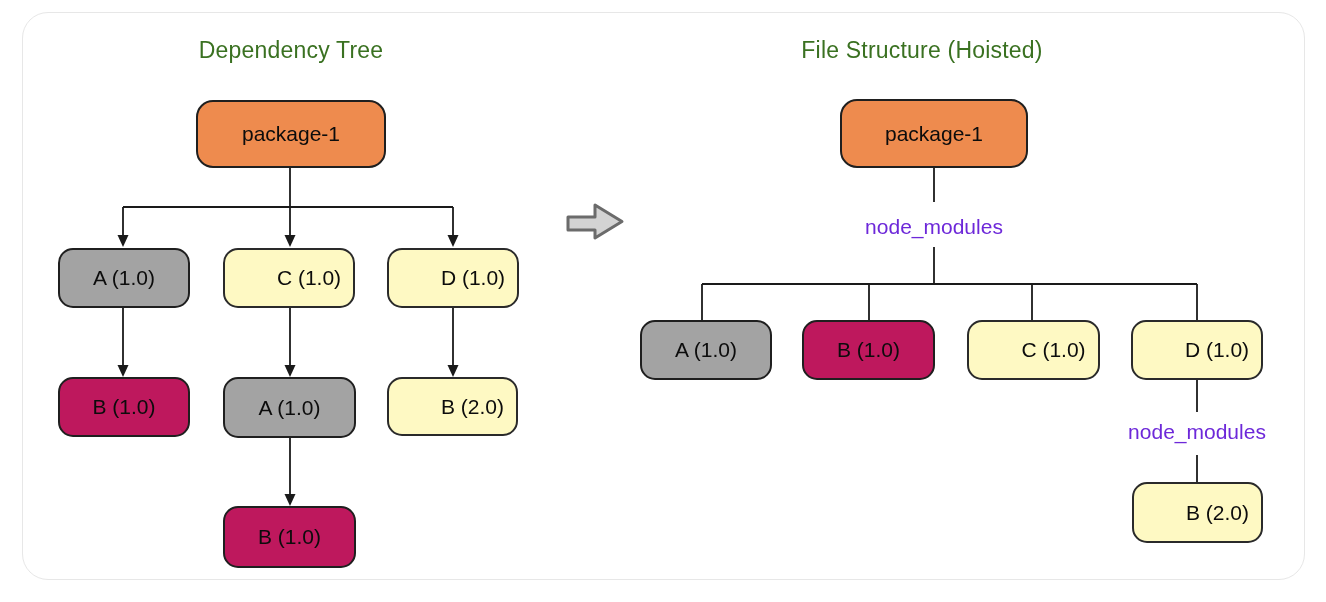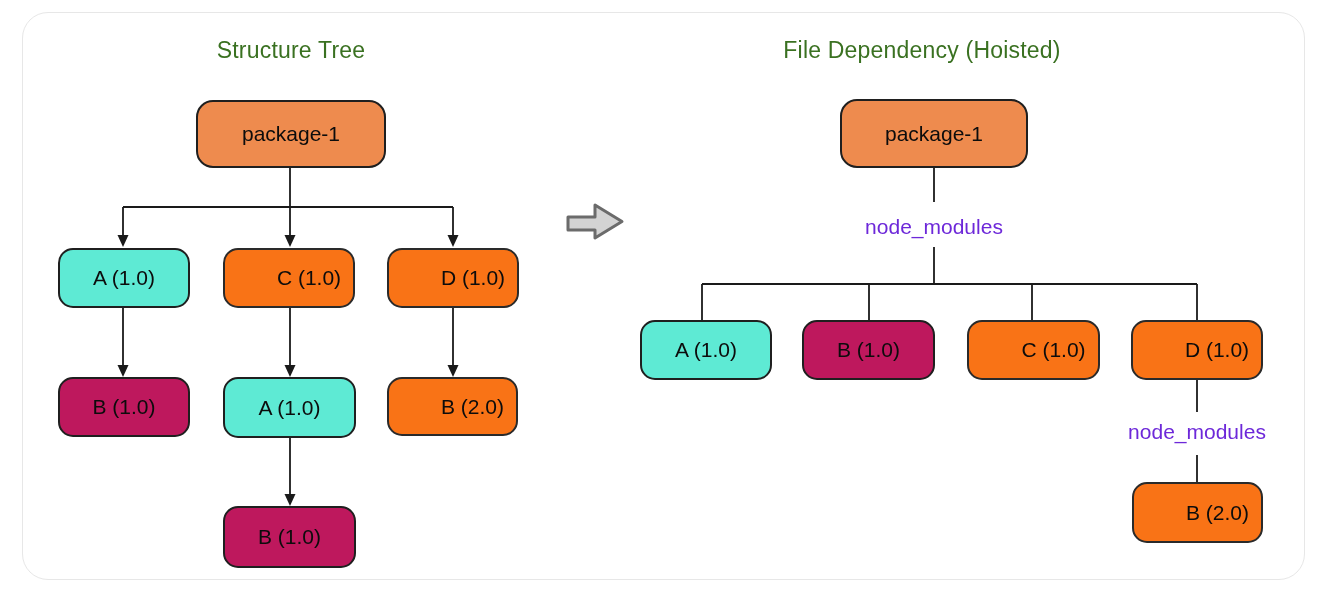--- a/index.html
+++ b/index.html
@@ -48,23 +48,23 @@
     border-radius: 15px;
     display: flex;
     align-items: center;
     justify-content: center;
     font-size: 21px;
     color: #0c0c0c;
     white-space: nowrap;
     background: #ffffff;
   }
   .node.orange { background: #ee8b4e; border-radius: 17px; }
-  .node.purple { background: #5eead4; }
+  .node.purple { background: #a3a3a3; }
   .node.green  { background: #be185d; }
-  .node.white  { background: #f97316; border-color: #2a2a2a; padding-left: 40px; }
+  .node.white  { background: #fef9c3; border-color: #2a2a2a; padding-left: 40px; }
   .nm-label {
     position: absolute;
     transform: translate(-50%, -50%);
     color: #6d28d9;
     font-size: 21px;
     white-space: nowrap;
   }
   .nm-label.top    { left: 934px;  top: 227px; }
   .nm-label.nested { left: 1197px; top: 432px; }
 </style>
@@ -106,22 +106,22 @@
       <line x1="702" y1="284" x2="1197" y2="284"></line>
       <line x1="702" y1="284" x2="702" y2="320"></line>
       <line x1="869" y1="284" x2="869" y2="320"></line>
       <line x1="1032" y1="284" x2="1032" y2="320"></line>
       <line x1="1197" y1="284" x2="1197" y2="320"></line>
       <line x1="1197" y1="380" x2="1197" y2="412"></line>
       <line x1="1197" y1="455" x2="1197" y2="483"></line>
     </g>
   </svg>
 
-  <div class="title left">Structure Tree</div>
-  <div class="title right">File Dependency (Hoisted)</div>
+  <div class="title left">Dependency Tree</div>
+  <div class="title right">File Structure (Hoisted)</div>
 
   <div class="node orange" style="left:196px;top:100px;width:190px;height:68px;">package-1</div>
   <div class="node purple" style="left:58px;top:248px;width:132px;height:60px;">A (1.0)</div>
   <div class="node white" style="left:223px;top:248px;width:132px;height:60px;">C (1.0)</div>
   <div class="node white" style="left:387px;top:248px;width:132px;height:60px;">D (1.0)</div>
   <div class="node green" style="left:58px;top:377px;width:132px;height:60px;">B (1.0)</div>
   <div class="node purple" style="left:223px;top:377px;width:133px;height:61px;">A (1.0)</div>
   <div class="node white" style="left:387px;top:377px;width:131px;height:59px;">B (2.0)</div>
   <div class="node green" style="left:223px;top:506px;width:133px;height:62px;">B (1.0)</div>
 

